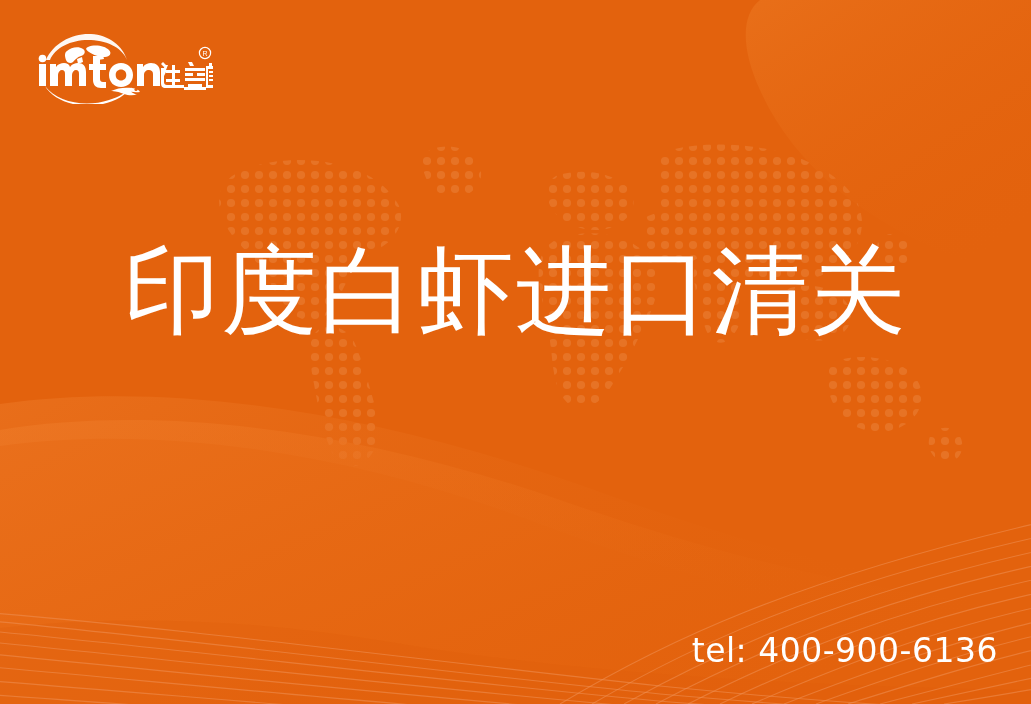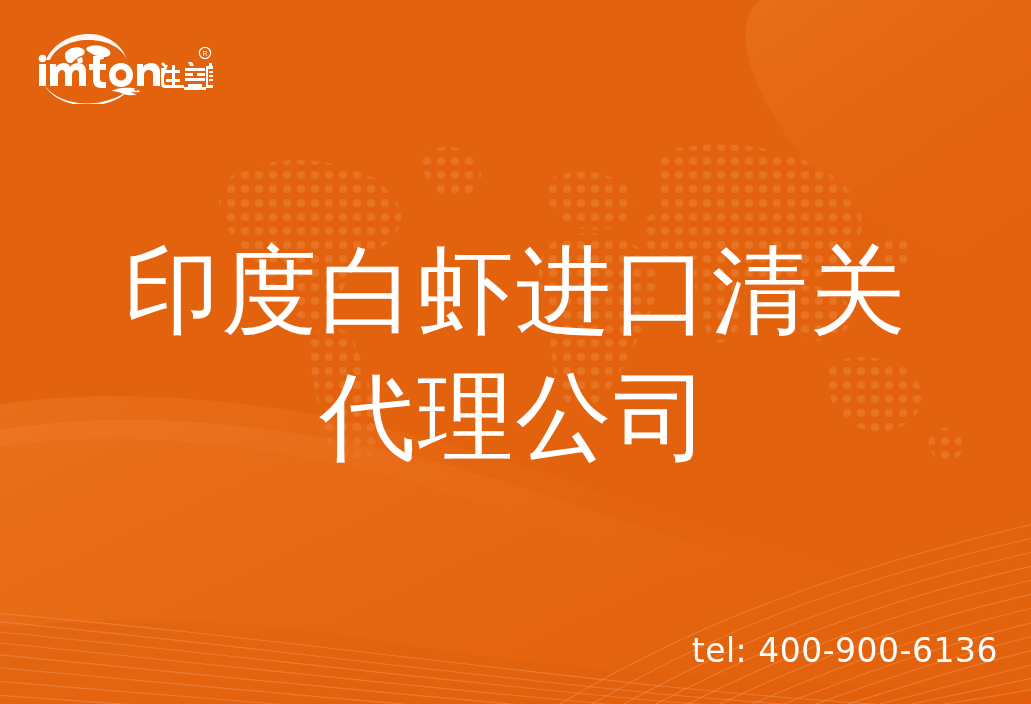--- a/index.html
+++ b/index.html
@@ -264,20 +264,19 @@
                    c-3 .4-6 .3-9-.2 c2 1.4 4 2.4 6 2.8
                    c-4 1.2-9 1-13-.6 c-4-1.6-7-2.4-12-3 Z"></path>
           <circle cx="103" cy="61.5" r="1.6" fill="#E3620D"></circle>
         </g>
       </g>
     </svg>
   </div>
 
   <div id="headline">
     <span class="hl-line">印度白虾进口清关</span>
-    <span class="hl-line">代理公司</span>
   </div>
 
   <div id="tel">
     <span>tel: 400-900-6136</span>
   </div>
 
 </div>
 
 </body></html>

